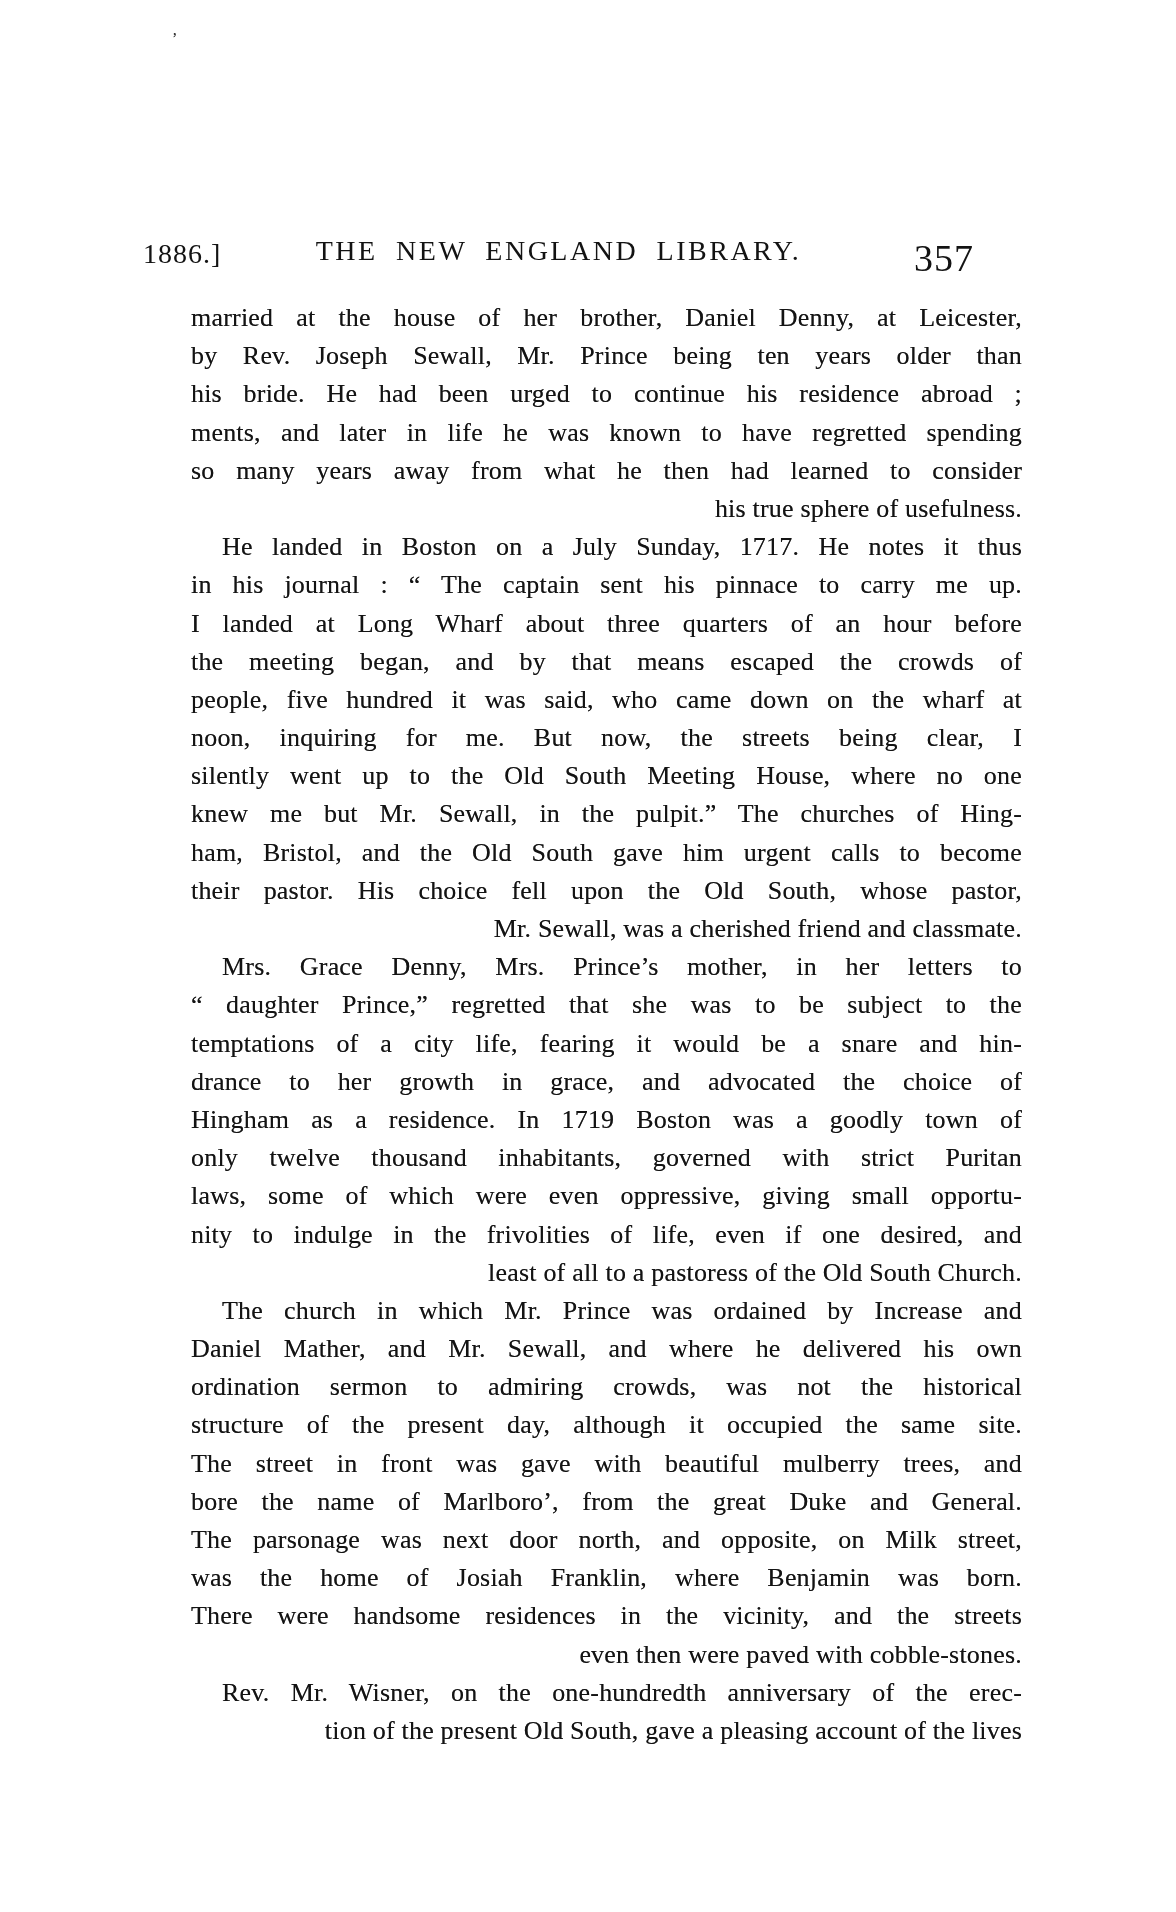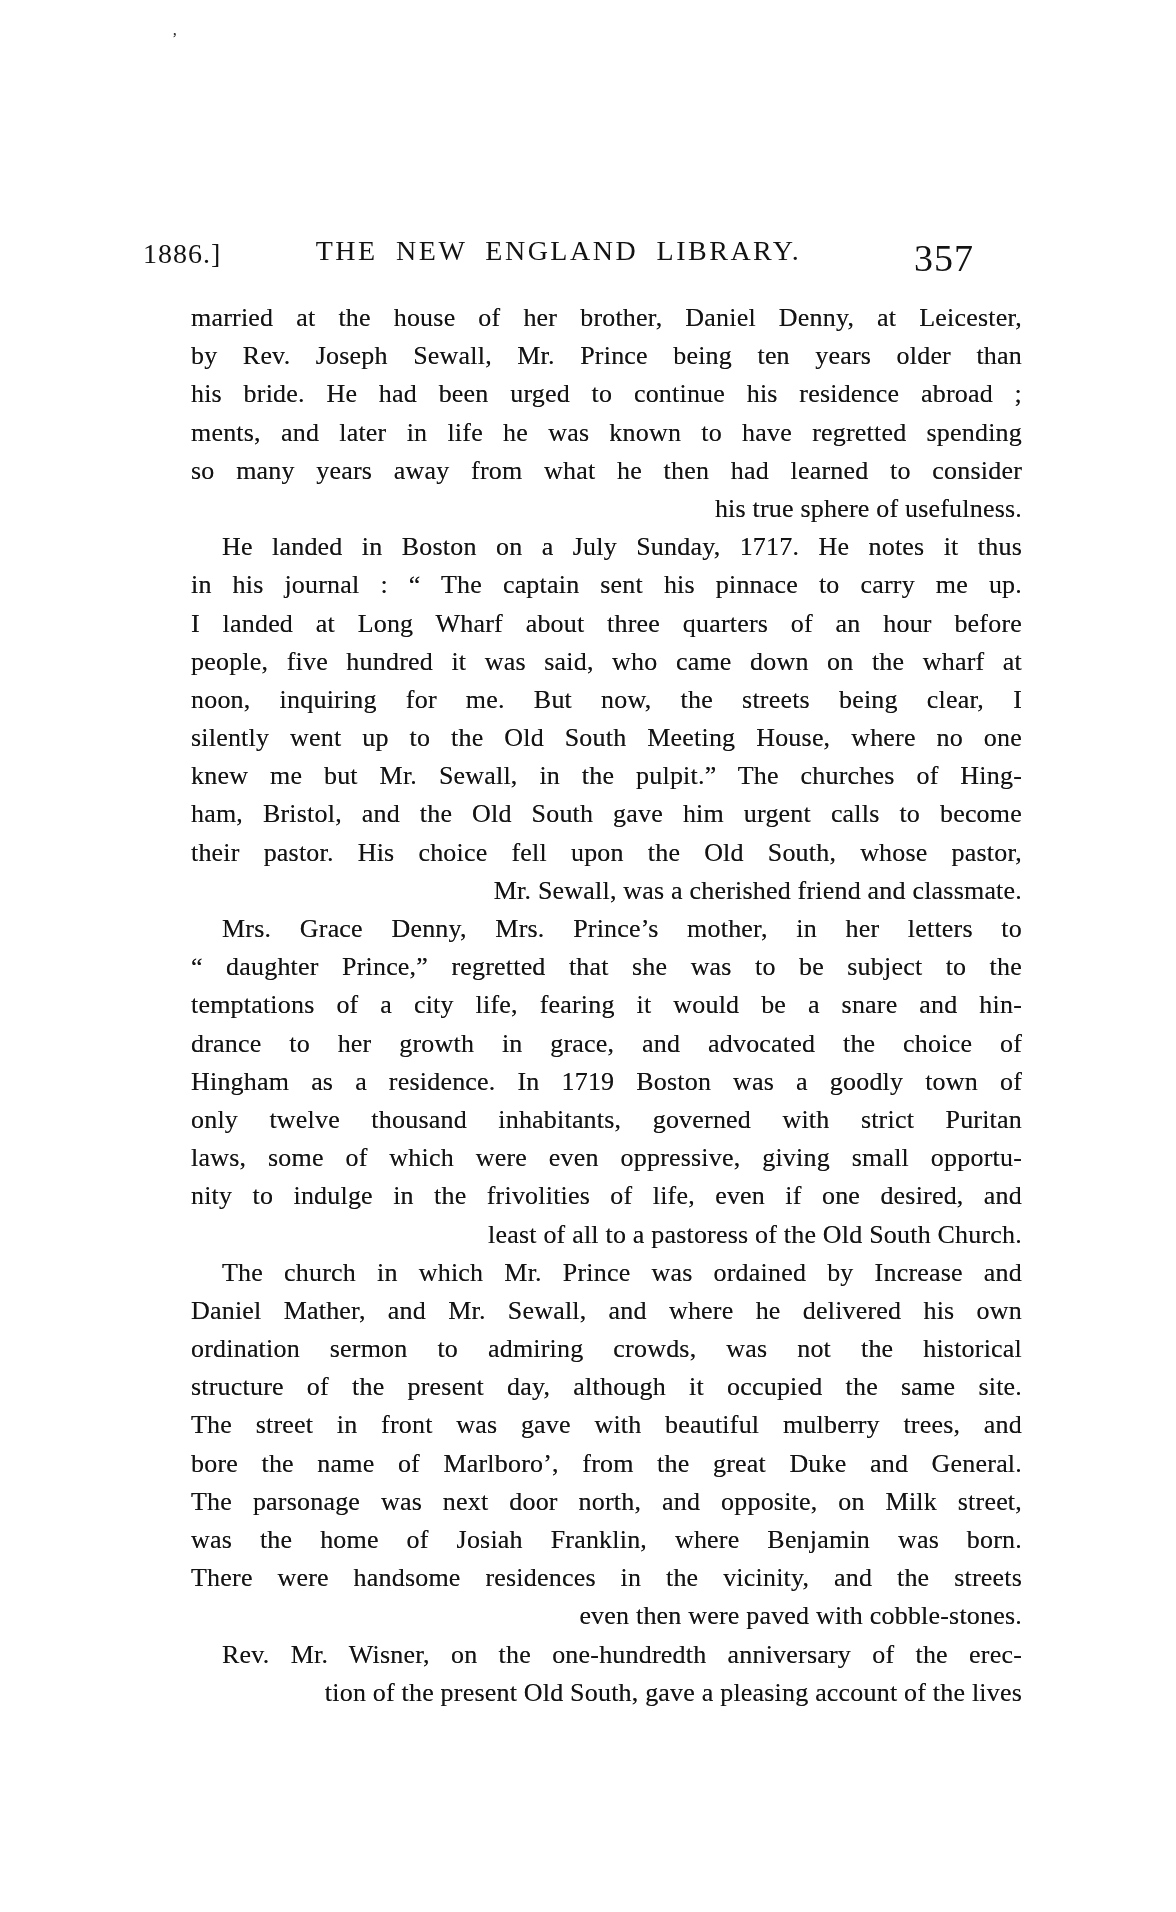--- a/index.html
+++ b/index.html
@@ -79,20 +79,21 @@
   <div class="textblock" id="textblock">
       <div class="ln j">married at the house of her brother, Daniel Denny, at Leicester,</div>
       <div class="ln j">by Rev. Joseph Sewall, Mr. Prince being ten years older than</div>
       <div class="ln j">his bride. He had been urged to continue his residence abroad ;</div>
       <div class="ln j">ments, and later in life he was known to have regretted spending</div>
       <div class="ln j">so many years away from what he then had learned to consider</div>
       <div class="ln">his true sphere of usefulness.</div>
       <div class="ln j ind">He landed in Boston on a July Sunday, 1717. He notes it thus</div>
       <div class="ln j">in his journal : “ The captain sent his pinnace to carry me up.</div>
       <div class="ln j">I landed at Long Wharf about three quarters of an hour before</div>
+      <div class="ln j">the meeting began, and by that means escaped the crowds of</div>
       <div class="ln j">people, five hundred it was said, who came down on the wharf at</div>
       <div class="ln j">noon, inquiring for me. But now, the streets being clear, I</div>
       <div class="ln j">silently went up to the Old South Meeting House, where no one</div>
       <div class="ln j">knew me but Mr. Sewall, in the pulpit.” The churches of Hing-</div>
       <div class="ln j">ham, Bristol, and the Old South gave him urgent calls to become</div>
       <div class="ln j">their pastor. His choice fell upon the Old South, whose pastor,</div>
       <div class="ln">Mr. Sewall, was a cherished friend and classmate.</div>
       <div class="ln j ind">Mrs. Grace Denny, Mrs. Prince’s mother, in her letters to</div>
       <div class="ln j">“ daughter Prince,” regretted that she was to be subject to the</div>
       <div class="ln j">temptations of a city life, fearing it would be a snare and hin-</div>

